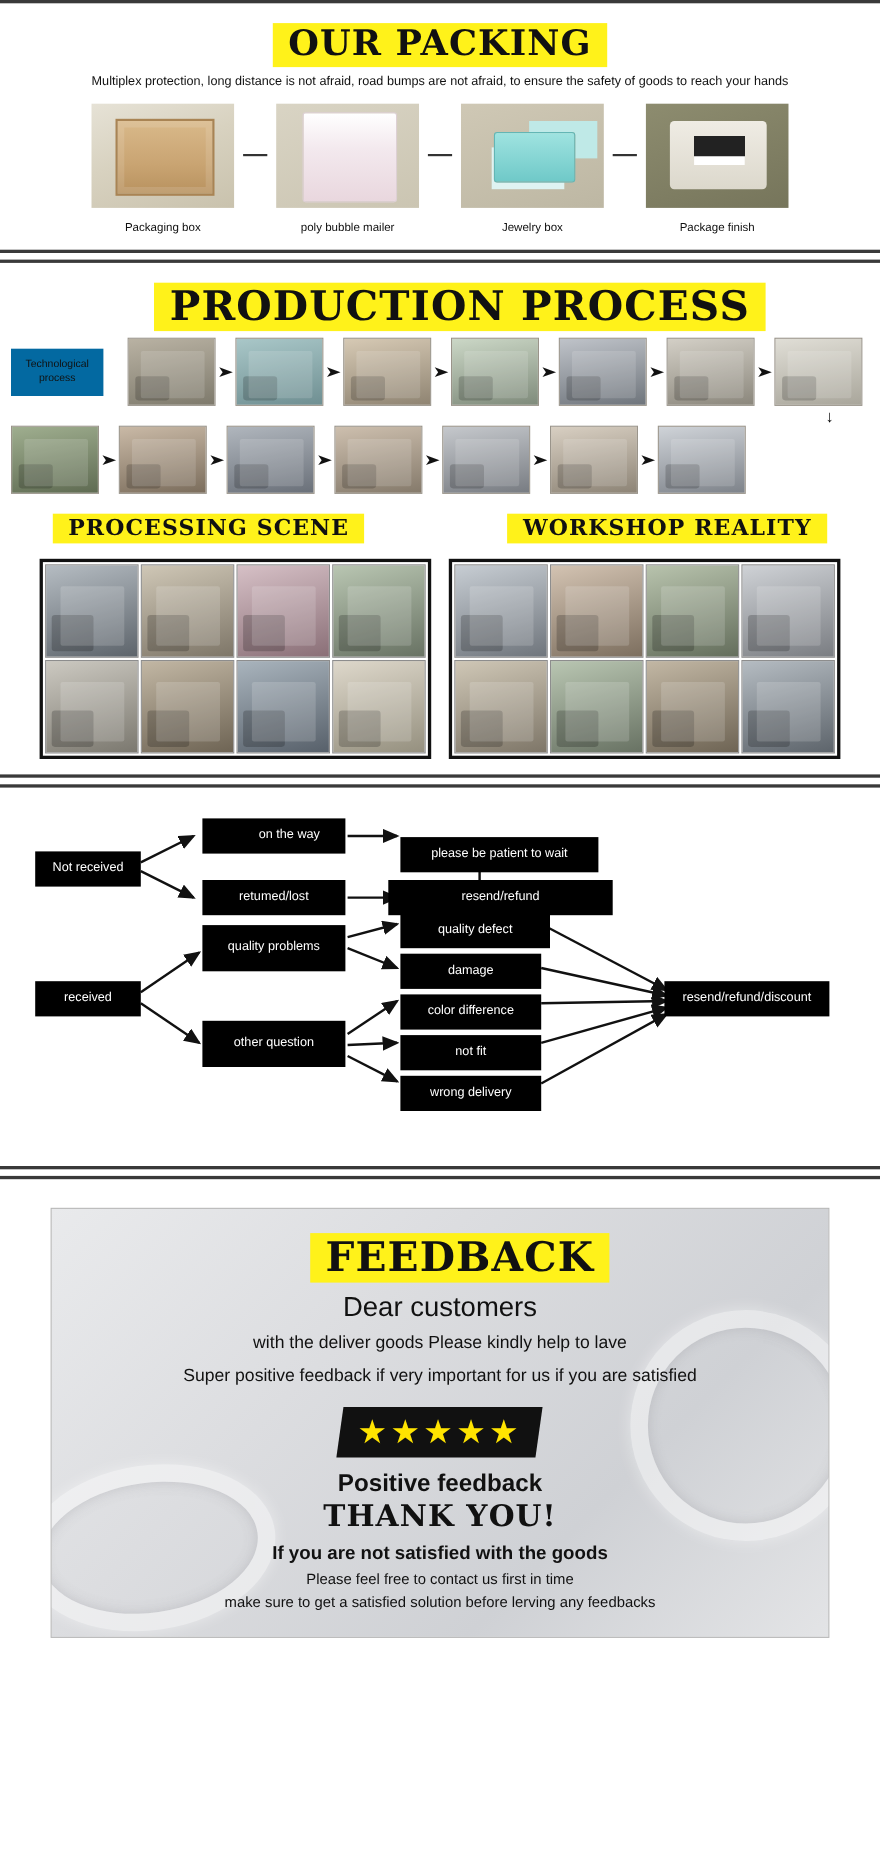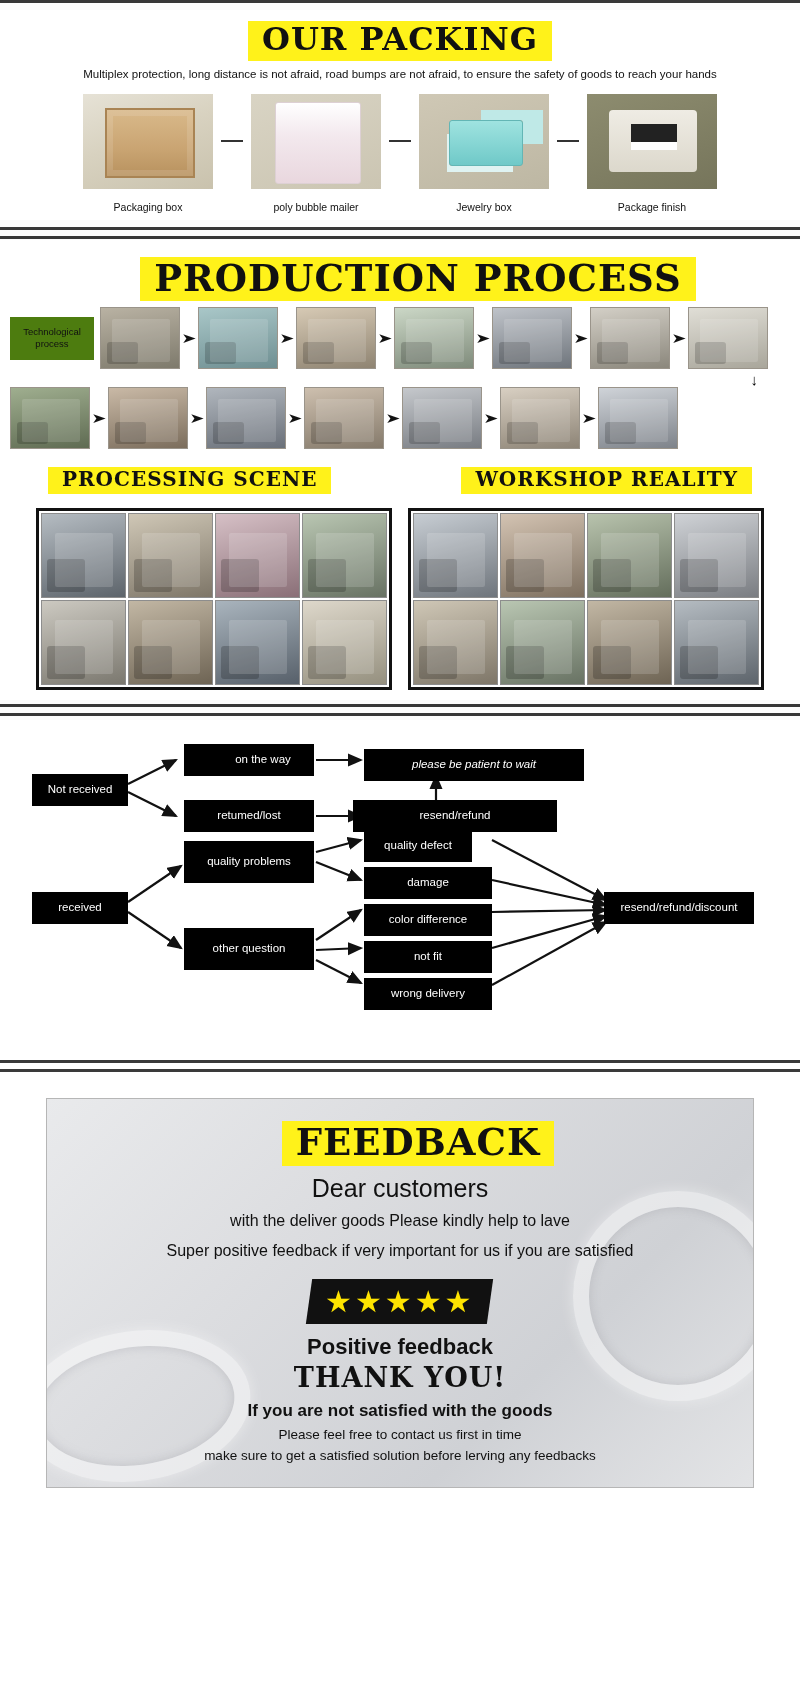--- a/index.html
+++ b/index.html
@@ -128,27 +128,27 @@
   .proc-wrap { padding: 0 10px; }
   .proc-row {
     display: flex;
     align-items: center;
     gap: 0;
     margin-bottom: 6px;
     justify-content: flex-start;
   }
   .proc-label {
     width: 84px; min-width: 84px;
-    background: #4d7c0f;
+    background: #0369a1;
     color: #111;
     font-size: 9.5px;
     text-align: center;
     padding: 9px 4px;
     line-height: 1.3;
-    margin-right: 6px;
+    margin-right: 22px;
   }
   .tile {
     width: 80px; height: 62px;
     border: 1px solid #9a948a;
     position: relative;
     overflow: hidden;
     flex: 0 0 auto;
   }
   .arrow {
     width: 18px; min-width: 18px;
@@ -450,28 +450,28 @@
           <path d="M476,140 L590,165"></path>
           <path d="M476,172 L590,170"></path>
           <path d="M476,208 L590,176"></path>
           <path d="M476,245 L590,182"></path>
         </g>
       </svg>
 
       <div class="node" style="left:16px;  top:34px;  width:96px;">Not received</div>
       <div class="node" style="left:168px; top:4px;   width:130px;padding-left:34px;">on the way</div>
       <div class="node" style="left:168px; top:60px;  width:130px;">retumed/lost</div>
-      <div class="node" style="left:348px; top:9px;   width:220px;font-style:italic;">please be patient to wait</div>
+      <div class="node" style="left:348px; top:21px;   width:180px;">please be patient to wait</div>
       <div class="node" style="left:337px; top:60px;  width:204px;">resend/refund</div>
 
       <div class="node" style="left:16px;  top:152px; width:96px;">received</div>
       <div class="node" style="left:168px; top:101px; width:130px; padding:14px 6px;">quality problems</div>
       <div class="node" style="left:168px; top:188px; width:130px; padding:14px 6px;">other question</div>
 
-      <div class="node" style="left:348px; top:90px;  width:108px;">quality defect</div>
+      <div class="node" style="left:348px; top:90px;  width:136px;">quality defect</div>
       <div class="node" style="left:348px; top:127px; width:128px;">damage</div>
       <div class="node" style="left:348px; top:164px; width:128px;">color difference</div>
       <div class="node" style="left:348px; top:201px; width:128px;">not fit</div>
       <div class="node" style="left:348px; top:238px; width:128px;">wrong delivery</div>
 
       <div class="node" style="left:588px; top:152px; width:150px;">resend/refund/discount</div>
     </div>
   </div>
 
   <div class="section" style="border-bottom:none;">

